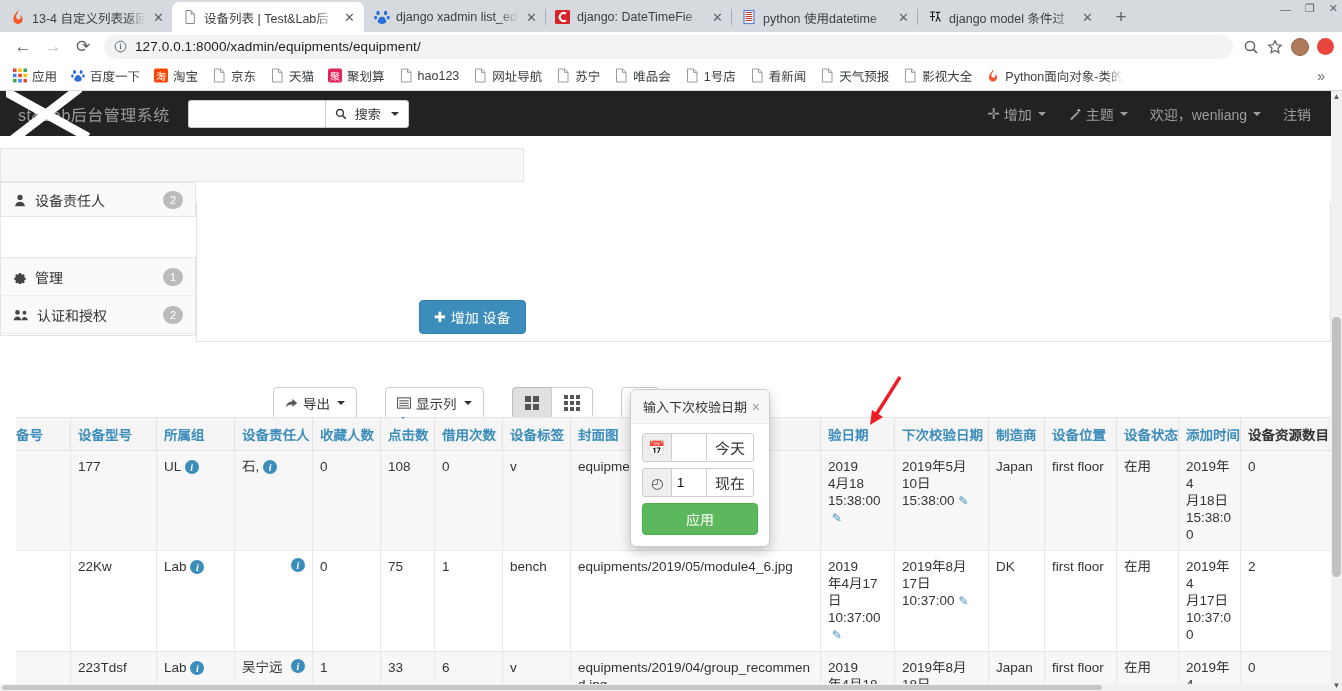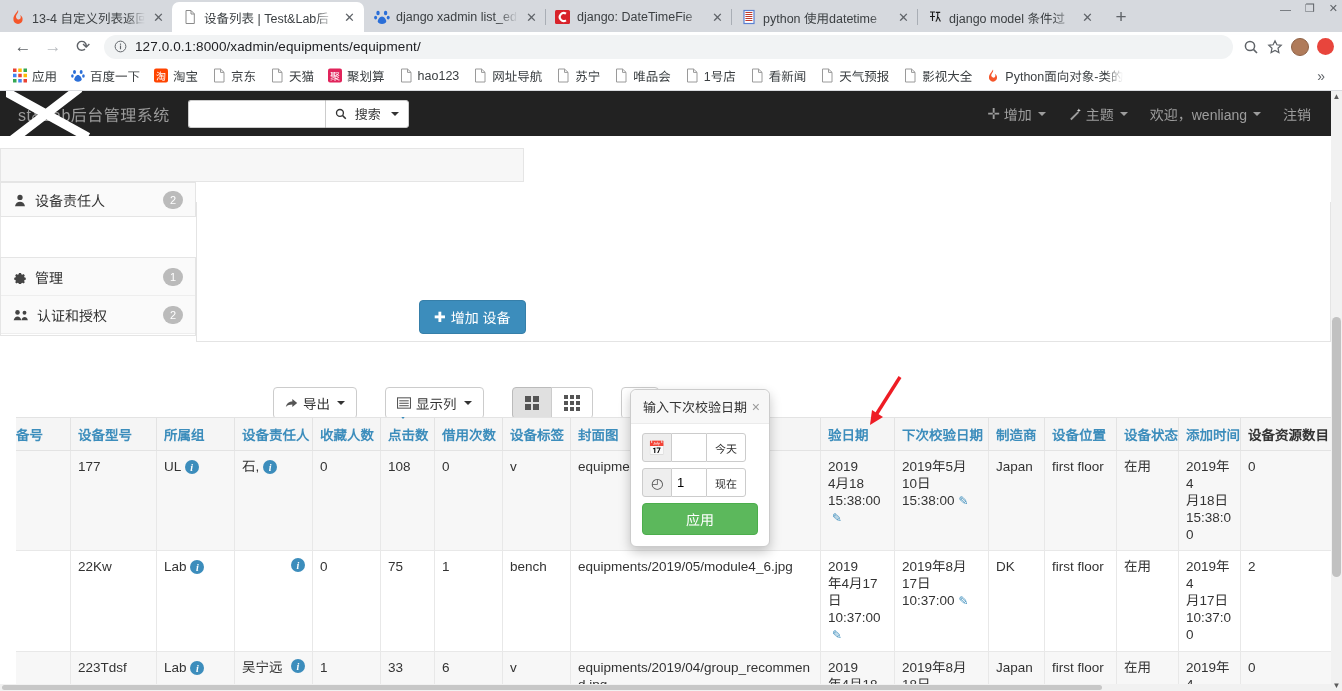--- a/index.html
+++ b/index.html
@@ -194,21 +194,21 @@
     width: 30px; height: 29px; background: #eee; border: 1px solid #ccc;
     border-radius: 3px 0 0 3px; display: flex; align-items: center;
     justify-content: center; font-size: 14px; color: #555;
   }
   .ig input {
     width: 34px; height: 29px; border: 1px solid #ccc; border-left: none;
     border-right: none; padding: 0 5px; font-size: 13px; outline: none; min-width:0;
   }
   .ig .ig-btn {
     height: 29px; border: 1px solid #ccc; background: #fff; border-radius: 0 3px 3px 0;
-    padding: 0 8px; font-size: 11px; color: #333; display: flex; align-items: center;
+    padding: 0 8px; font-size: 15px; color: #333; display: flex; align-items: center;
     white-space: nowrap;
   }
   .apply-btn {
     width: 100%; height: 32px; background: #5cb85c; border: 1px solid #4cae4c;
     border-radius: 4px; color: #fff; font-size: 14px; display: flex;
     align-items: center; justify-content: center; margin-top: 3px;
   }
 
   
   .annot {

